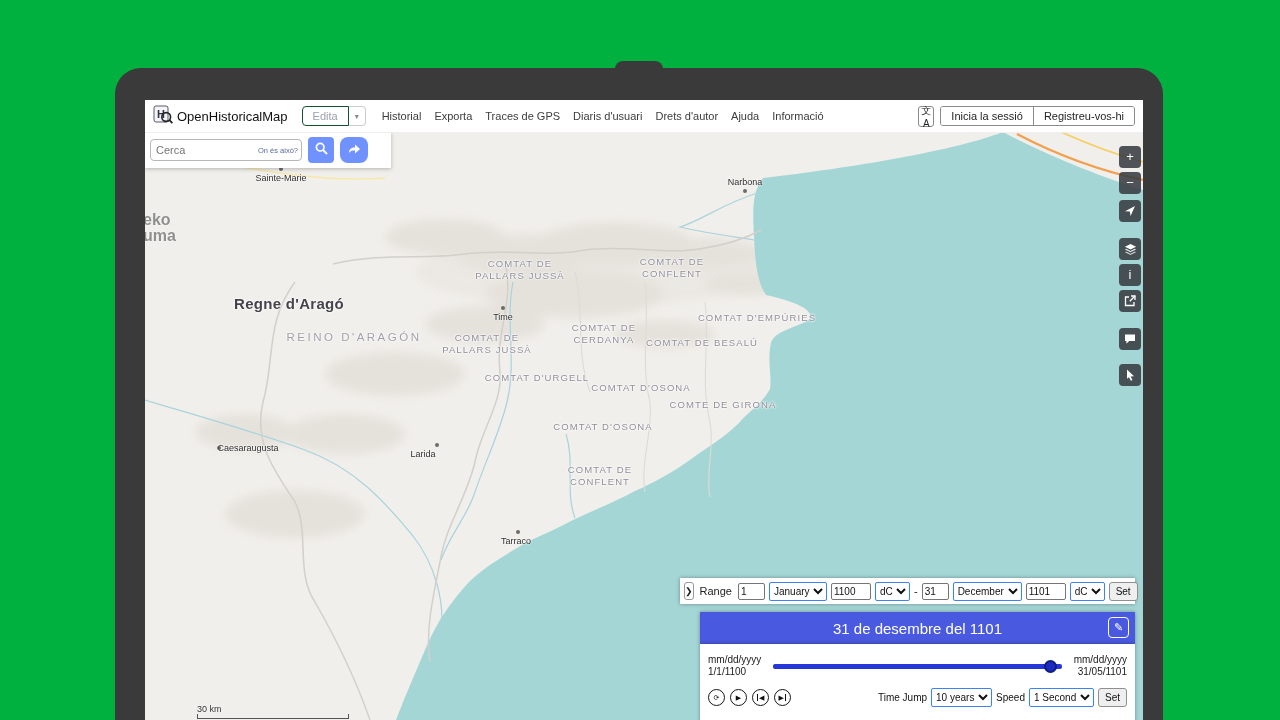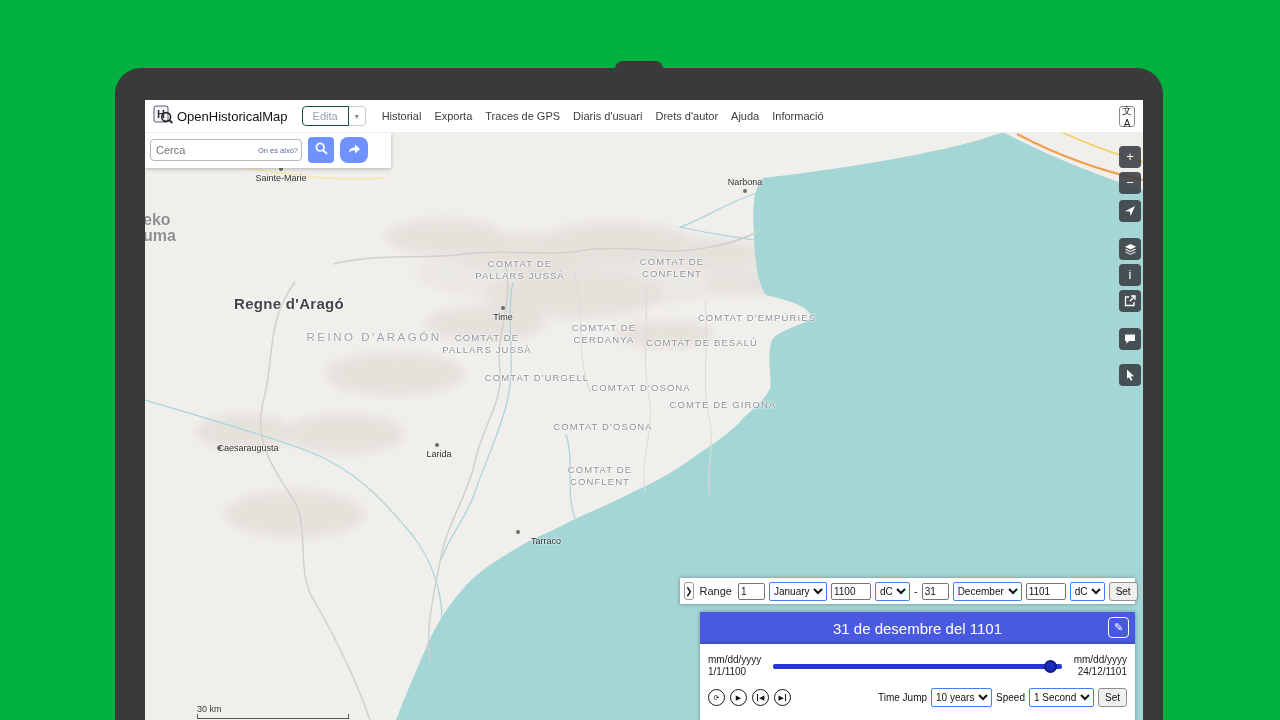--- a/index.html
+++ b/index.html
@@ -148,20 +148,24 @@
             <li>Diaris d'usuari</li>
             <li>Drets d'autor</li>
             <li>Ajuda</li>
             <li>Informació</li>
           </ul>
         </nav>
       <div class="hdr-right">
         <button class="lang-btn">
           <span>文A</span>
         </button>
+        <div class="auth-group">
+          <span class="auth-btn">Inicia la sessió</span>
+          <span class="auth-btn">Registreu-vos-hi</span>
+        </div>
       </div>
     </div>
 
     <div class="search-panel">
       <div class="search-wrap">
         <input type="text" placeholder="Cerca" style="">
         <span class="where-link">On és això?</span>
       </div>
       <button class="sq-btn">
         <span>
@@ -288,21 +292,21 @@
         <div class="region-label" style="left: 458px; top: 327px;">
           <div>COMTAT D'OSONA</div>
         </div>
         <div class="region-label" style="left: 455px; top: 376px;">
           <div>COMTAT DE</div>
           <div>CONFLENT</div>
         </div>
         <div class="bold-label" style="left: 144px; top: 203px;">
           <div>Regne d'Aragó</div>
         </div>
-        <div class="kingdom-label" style="left: 209px; top: 237px; margin-left: 20px;">
+        <div class="kingdom-label" style="left: 209px; top: 237px;">
           <div>REINO D'ARAGÓN</div>
         </div>
         <div class="edge-label" style="left: -2px; top: 112px;">
           <div>eko</div>
           <div>uma</div>
         </div>
         <div class="city-label" style="left: 136px; top: 78px;">
           <div>Sainte-Marie</div>
         </div>
         <div class="city-dot" style="left: 136px; top: 69px;"></div>
@@ -311,25 +315,25 @@
         </div>
         <div class="city-dot" style="left: 600px; top: 91px;"></div>
         <div class="city-label" style="left: 358px; top: 217px;">
           <div>Time</div>
         </div>
         <div class="city-dot" style="left: 358px; top: 208px;"></div>
         <div class="city-label" style="left: 103px; top: 348px;">
           <div>Caesaraugusta</div>
         </div>
         <div class="city-dot" style="left: 74px; top: 348px;"></div>
-        <div class="city-label" style="left: 294px; top: 354px;">
+        <div class="city-label" style="left: 278px; top: 354px;">
           <div>Larida</div>
         </div>
         <div class="city-dot" style="left: 292px; top: 345px;"></div>
-        <div class="city-label" style="left: 401px; top: 441px;">
+        <div class="city-label" style="left: 371px; top: 441px;">
           <div>Tarraco</div>
         </div>
         <div class="city-dot" style="left: 373px; top: 432px;"></div>
       </div>
 
     <div class="ctrl-col" id="ctrls">
         <button class="ctrl-btn" style="top: 46px;">
           <span>+</span>
         </button>
         <button class="ctrl-btn" style="top: 72px;">
@@ -416,21 +420,21 @@
         <div class="tp-datecol">
           <div>mm/dd/yyyy</div>
           <div>1/1/1100</div>
         </div>
         <div class="tp-slider">
           <div class="tp-track"></div>
           <div class="tp-handle"></div>
         </div>
         <div class="tp-datecol right">
           <div>mm/dd/yyyy</div>
-          <div>24/12/1101</div>
+          <div>31/05/1101</div>
         </div>
       </div>
       <div class="tp-row2">
         <span id="pb-buttons" style="display:flex;gap:5px;">
             <button class="pb-btn">
               <span class="tri">⟳</span>
             </button>
             <button class="pb-btn">
               <span class="tri">▶</span>
             </button>

